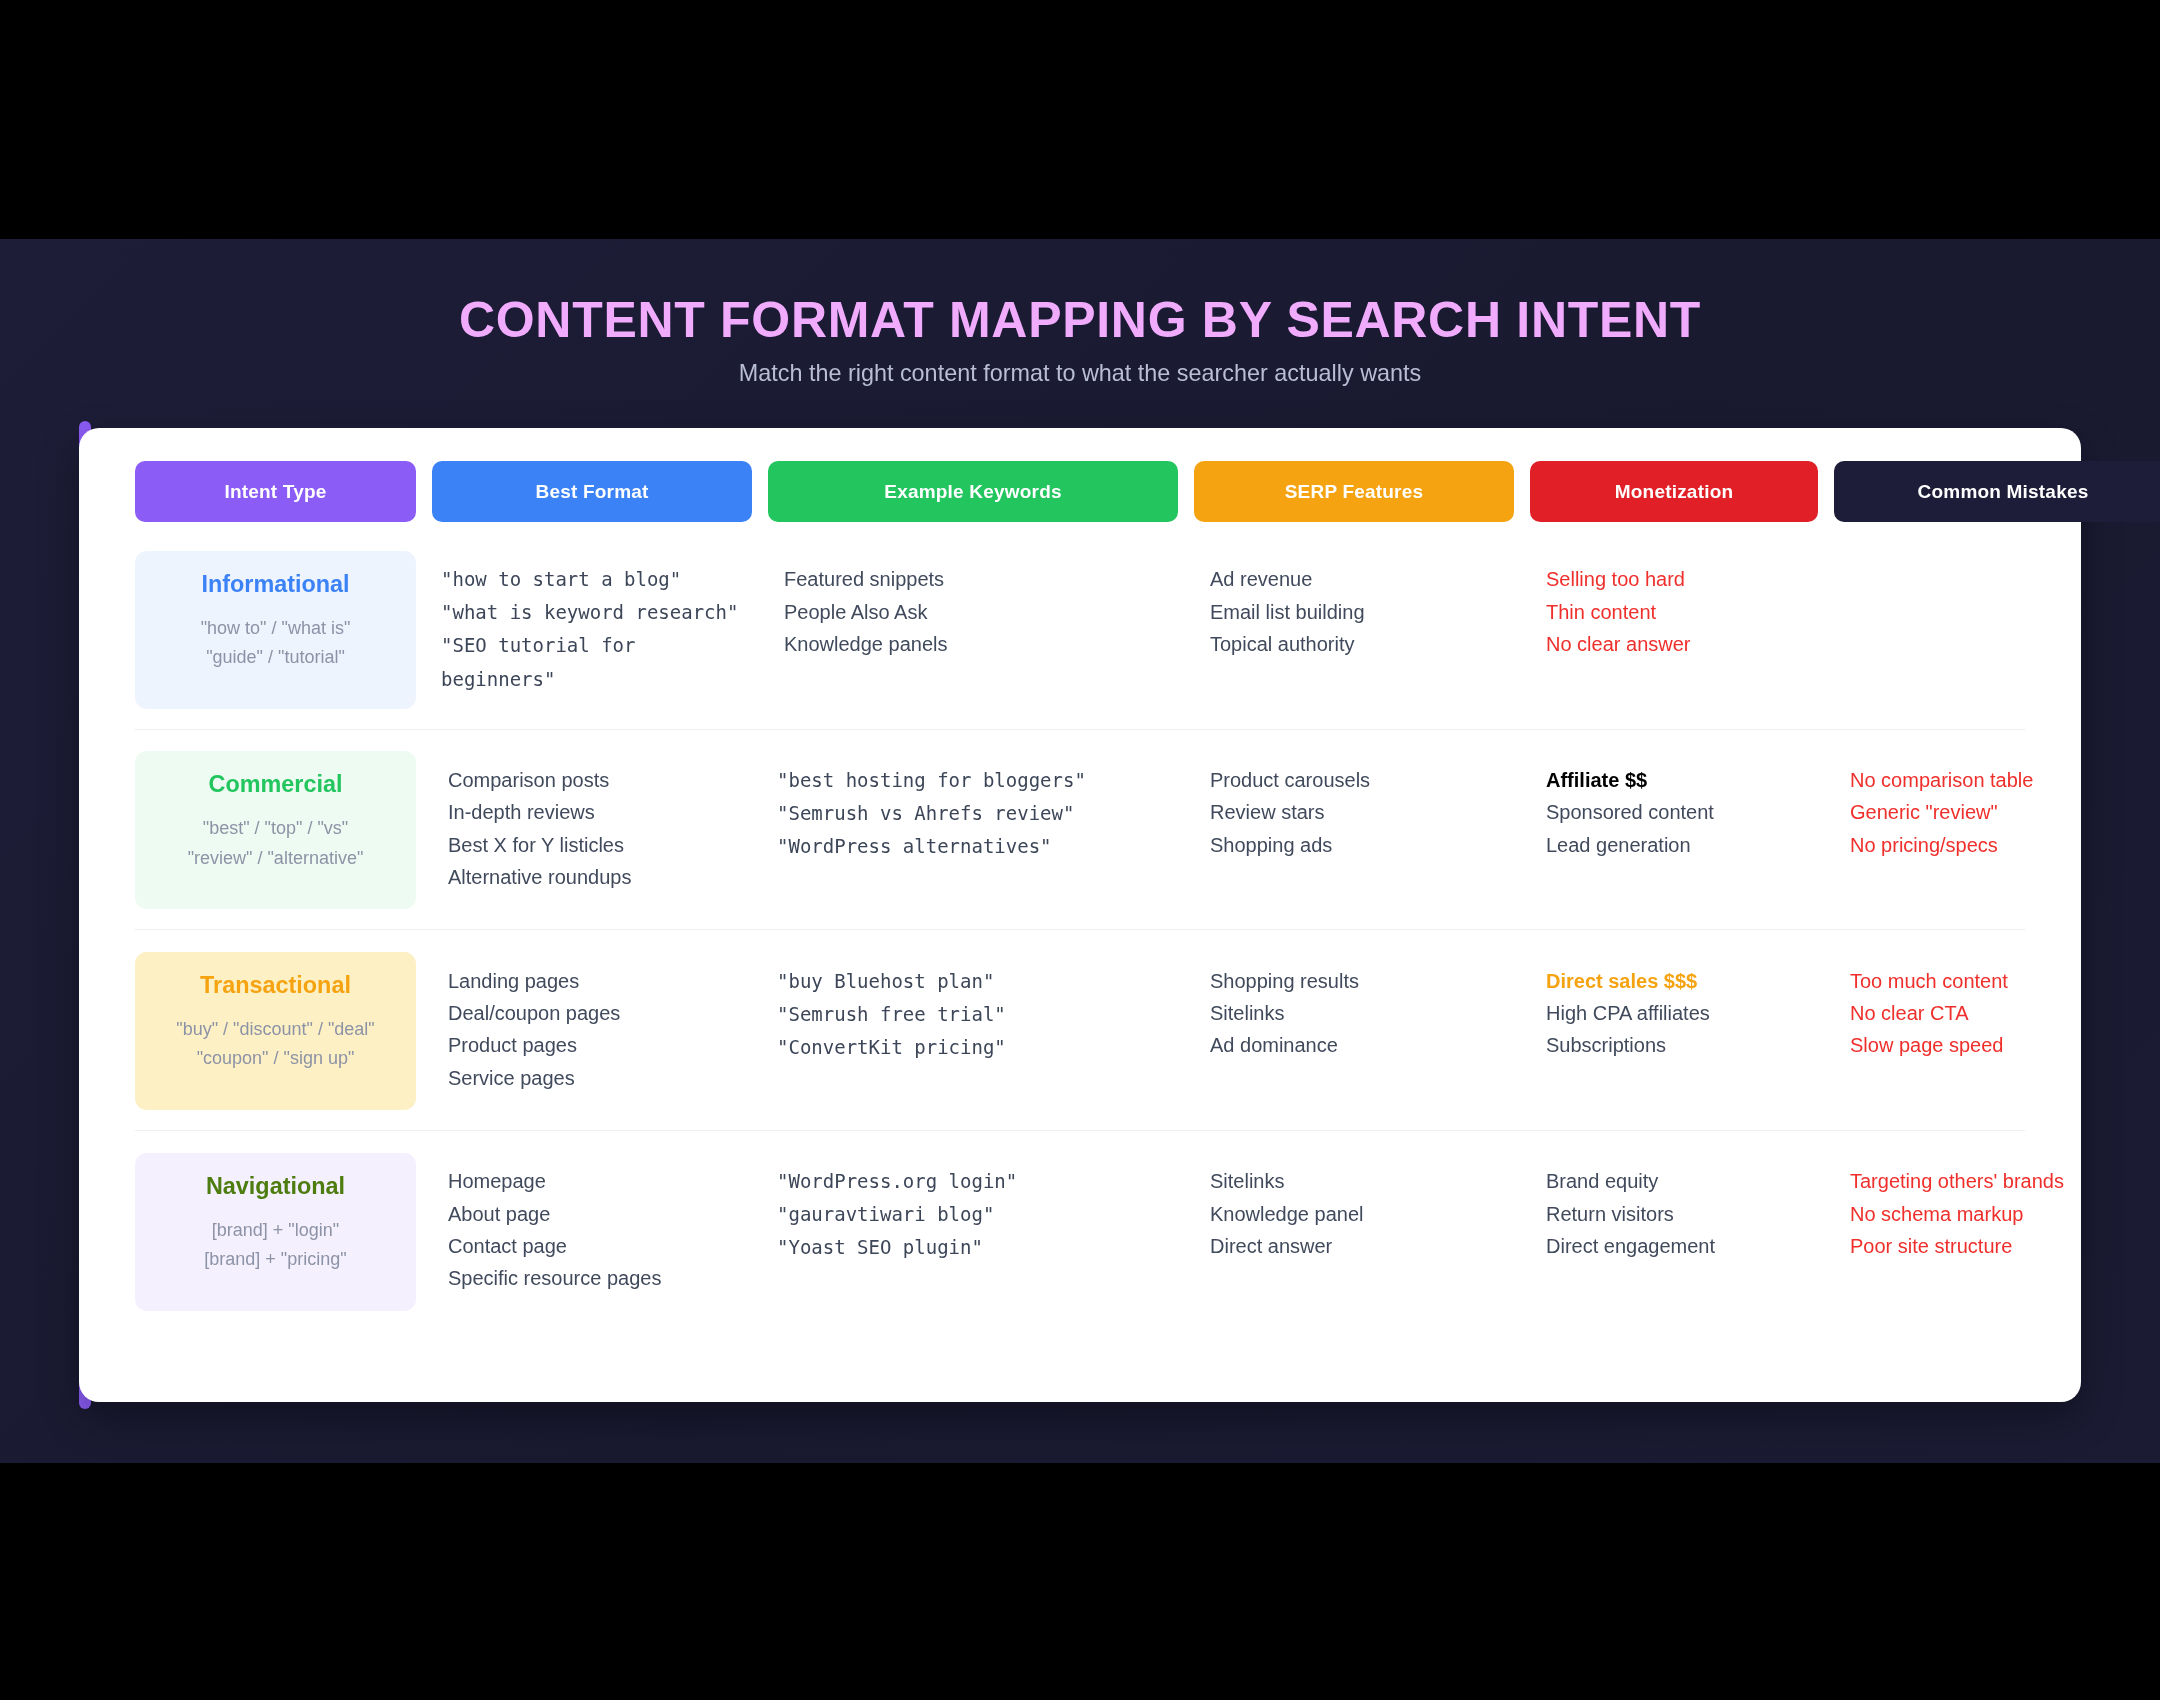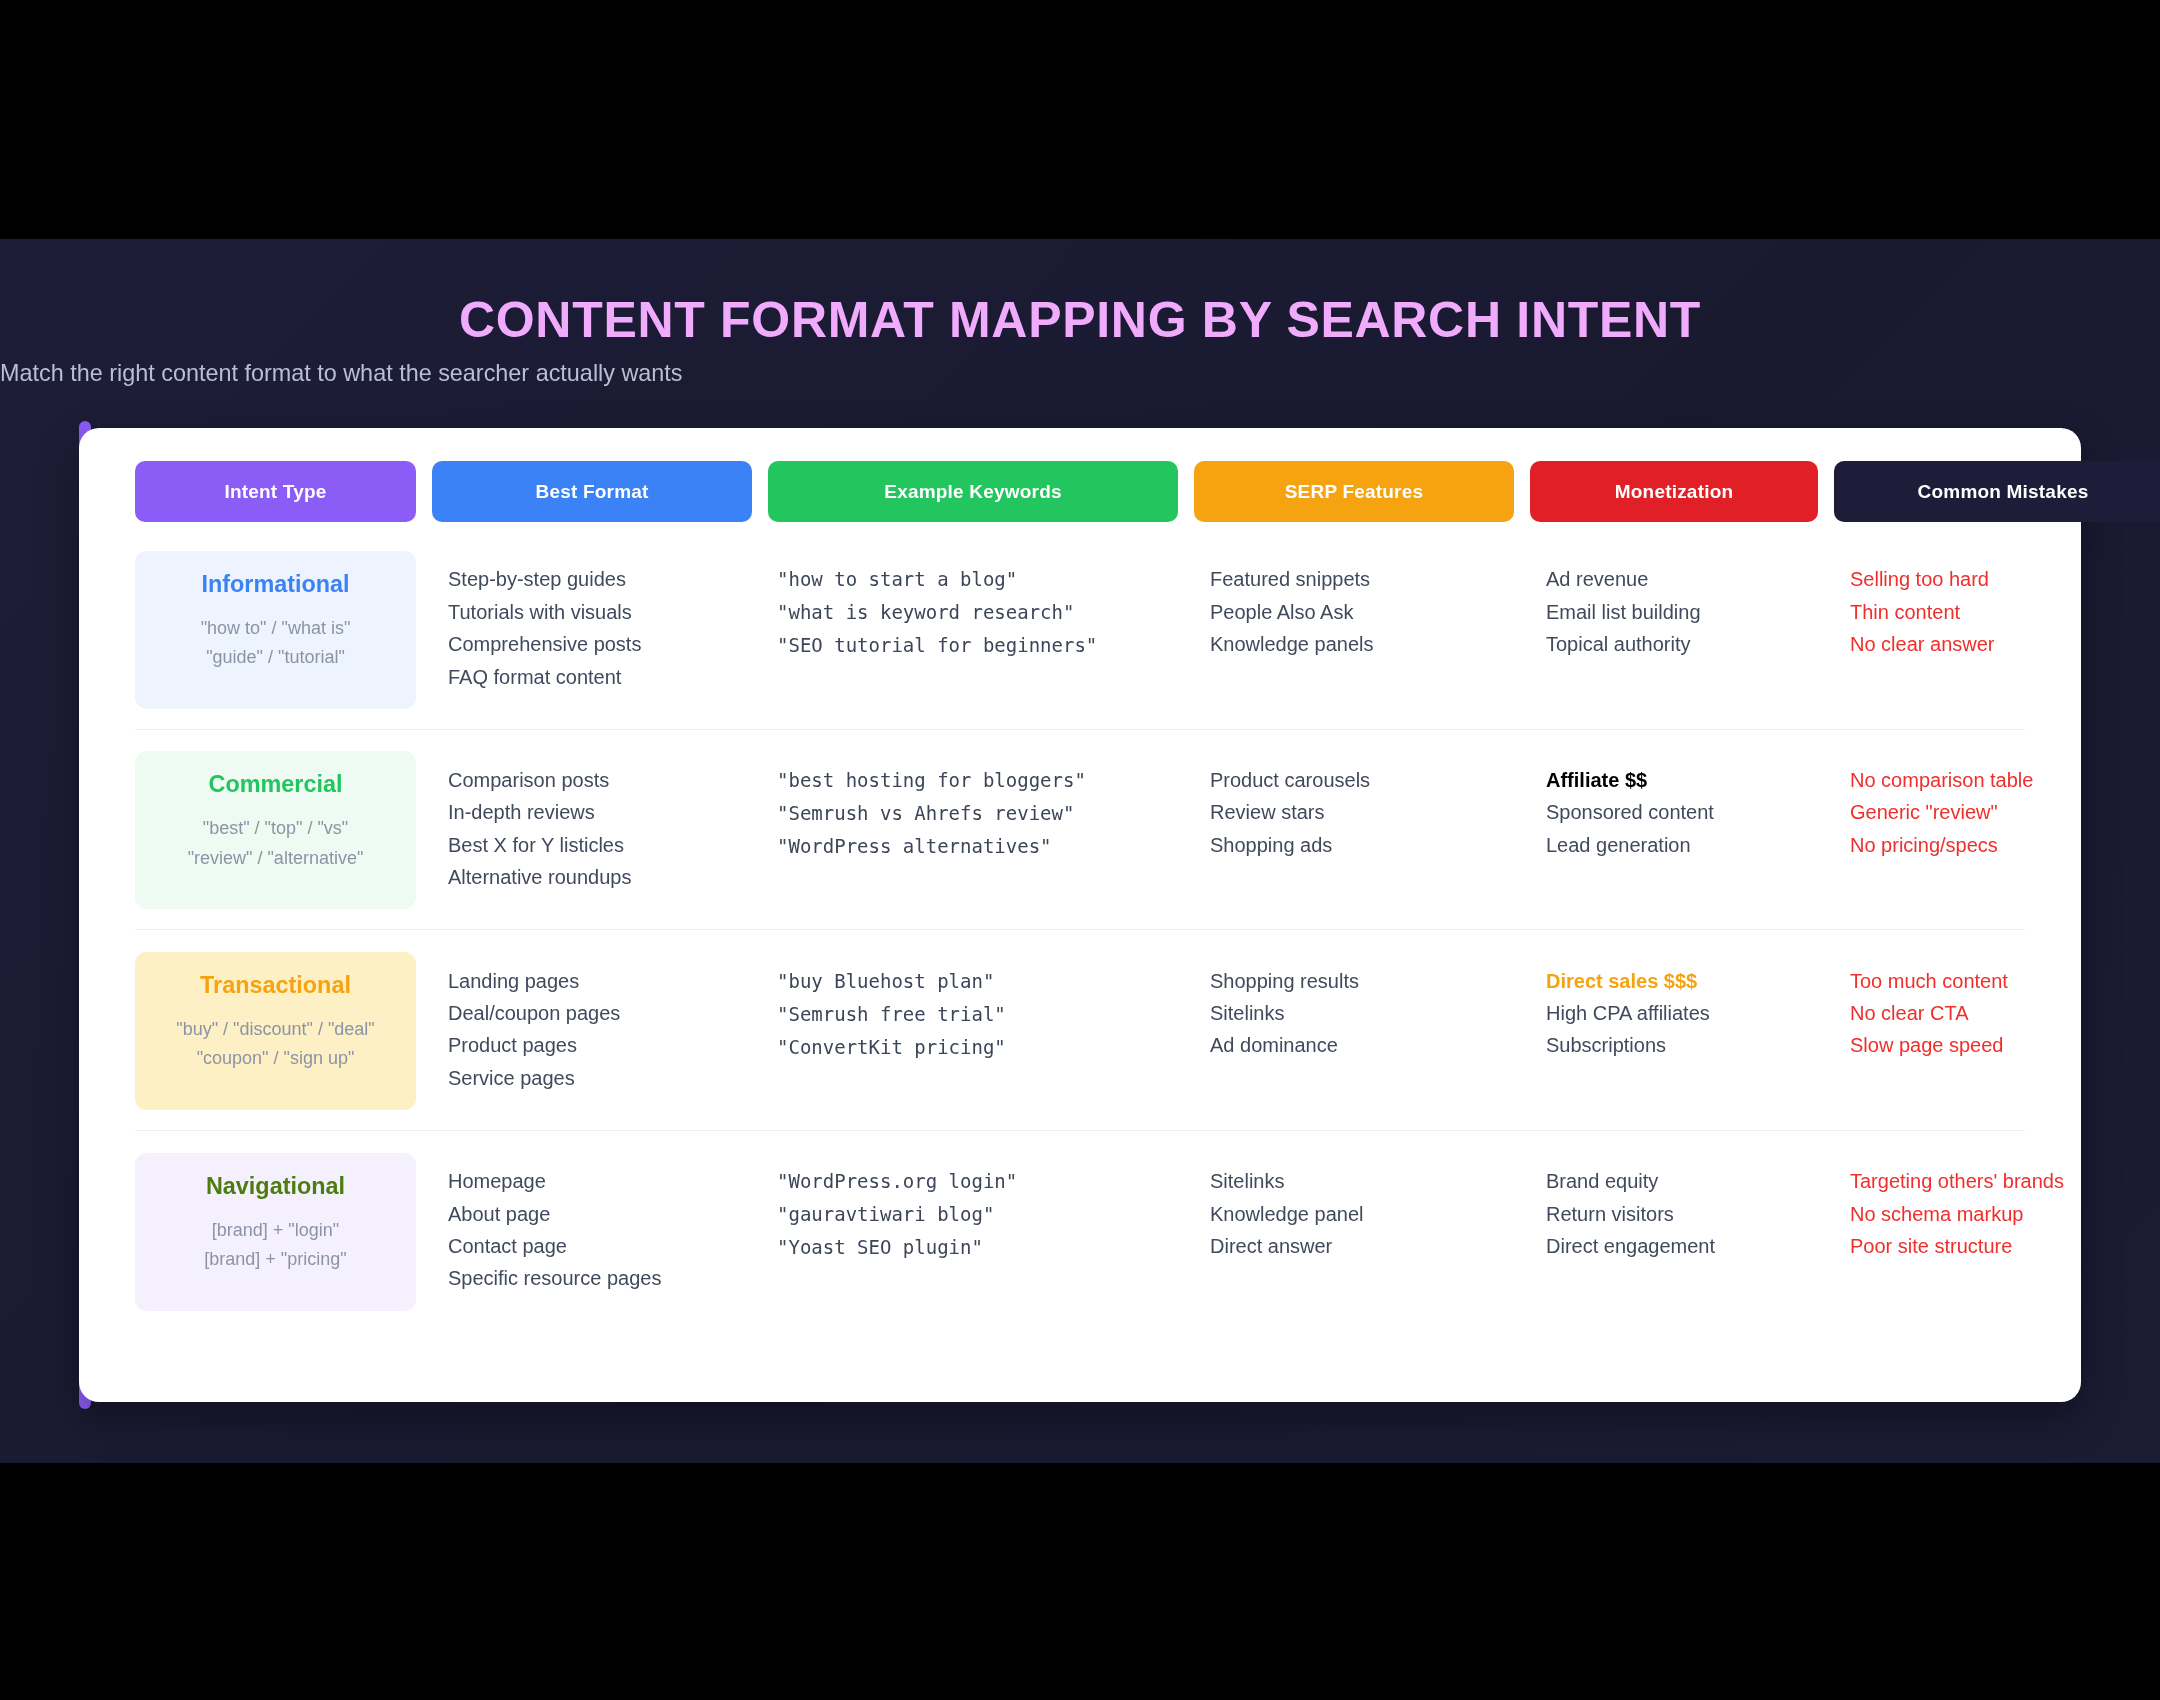--- a/index.html
+++ b/index.html
@@ -41,21 +41,21 @@
     font-weight: bold;
     letter-spacing: 0.7px;
     color: #f0abfc;
     text-transform: uppercase;
   }
   .deck-subtitle {
     position: absolute;
     left: 0;
     top: 360px;
     width: 2160px;
-    text-align: left;
+    text-align: center;
     font-size: 23.4px;
     color: #b9bed4;
   }
 
   
   .card {
     position: absolute;
     left: 79px;
     top: 428px;
     width: 2002px;
@@ -191,26 +191,20 @@
     </div>
 
     <div class="grid-row data-row">
       <div class="intent-badge badge-informational">
         <div class="intent-name">Informational</div>
         <div class="intent-sub">
           <div>"how to" / "what is"</div>
           <div>"guide" / "tutorial"</div>
         </div>
       </div>
-      <ul class="cell indent">
-        <li>Step-by-step guides</li>
-        <li>Tutorials with visuals</li>
-        <li>Comprehensive posts</li>
-        <li>FAQ format content</li>
-      </ul>
       <ul class="cell mono">
         <li>"how to start a blog"</li>
         <li>"what is keyword research"</li>
         <li>"SEO tutorial for beginners"</li>
       </ul>
       <ul class="cell indent">
         <li>Featured snippets</li>
         <li>People Also Ask</li>
         <li>Knowledge panels</li>
       </ul>

